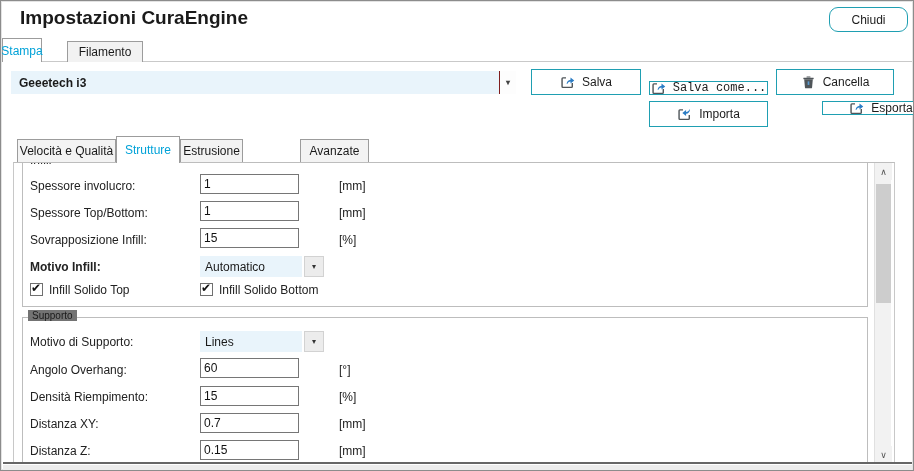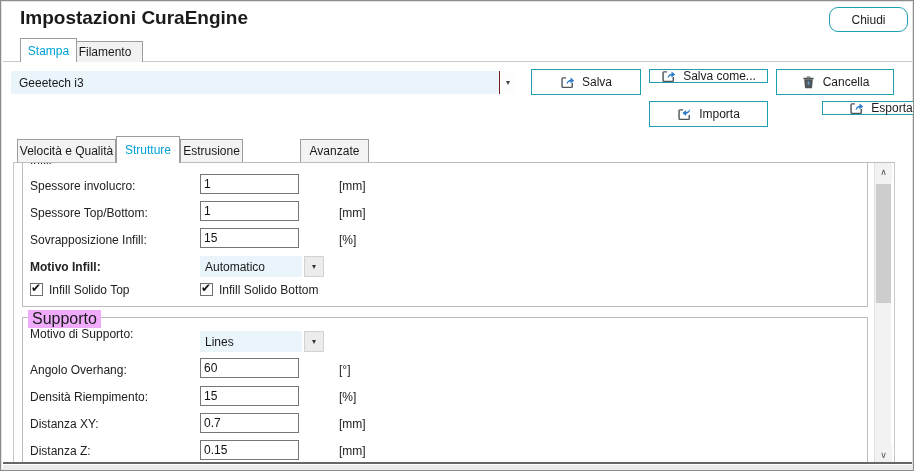--- a/index.html
+++ b/index.html
@@ -21,21 +21,21 @@
   
   .tabline{ position:absolute; left:2px; top:60px; width:909px; height:1px; background:#c9c9c9; }
   .tab{
     position:absolute; display:flex; align-items:center; justify-content:center;
     font-size:12px; border:1px solid #9c9c9c; border-bottom:none; background:#f2f2f2; color:#1a1a1a;
   }
   .tab.active{ background:#ffffff; color:#00a2d8; z-index:3; }
   
   .combo-main{
     position:absolute; left:10px; top:70px; width:505px; height:23px; background:#7f1d1d;
-    display:flex; align-items:stretch;
+    display:flex; align-items:stretch;font-weight:bold;
   }
   .combo-main .val{
     flex:1; background:#e9f4fb; font-size:12px; color:#1a1a1a; display:flex; align-items:center; padding-left:8px;
   }
   .combo-main .arr{
     width:16px; display:flex; align-items:center; justify-content:center;
     font-size:8px; color:#444; background:#fdfdfd; margin-left:1px;
   }
   
   .itab{
@@ -44,21 +44,21 @@
   }
   .itab.active{ background:#ffffff; color:#00a2d8; z-index:4; }
   
   #content{
     position:absolute; left:12px; top:161px; width:882px; height:300px;
     background:#ffffff; border-top:1px solid #bdbdbd; border-left:1px solid #c8c8c8; border-right:1px solid #c8c8c8;
     overflow:hidden; z-index:3;
   }
   .groupbox{ position:absolute; border:1px solid #bdbdbd; background:transparent; }
   .grouplabel{
-    position:absolute; font-size:16px; color:#1a1a1a; background:#f0abfc; padding:0 4px; z-index:2;
+    position:absolute; font-size:10px; color:#1a1a1a; background:#737373; padding:0 4px; z-index:2;
   }
   .flabel{ position:absolute; font-size:12px; color:#222222; white-space:nowrap; }
   .unit{ position:absolute; font-size:12px; color:#222222; }
   .tinput{
     position:absolute; width:99px; height:20px; border:1px solid #767676; background:#ffffff;
     font-family:"Liberation Sans", sans-serif; font-size:12px; color:#111; padding:0 3px;
   }
   .sel{
     position:absolute; width:102px; height:21px; background:#e9f4fb; font-size:12px; color:#1a1a1a;
     display:flex; align-items:center; padding-left:5px;
@@ -88,37 +88,37 @@
 </style>
 </head>
 <body>
 
 <div id="window">
 
   <div class="title">Impostazioni CuraEngine</div>
   <button class="btn-teal" style="left:828px; top:6px; width:79px; height:25px;border-radius:9px;">Chiudi</button>
 
   <div class="tabline"></div>
-  <div class="tab active" style="left:19px; top:37px; width:57px; height:24px;">Stampa</div>
+  <div class="tab active" style="left:1px; top:37px; width:40px; height:24px;">Stampa</div>
   <div class="tab" style="left:66px; top:40px; width:76px; height:21px;">Filamento</div>
 
   <div class="combo-main">
     <div class="val">Geeetech i3</div>
     <div class="arr">▾</div>
   </div>
 
   <button class="btn-teal" style="left:530px; top:68px; width:110px; height:26px;">
     <svg viewBox="0 0 16 16" width="15" height="15">
       <path d="M6.4 3.1 H3.1 a.9.9 0 0 0 -.9 .9 v8.3 a.9.9 0 0 0 .9 .9 h9.1 a.9.9 0 0 0 .9 -.9 V8.6" fill="none" stroke="#4f5559" stroke-width="1.5"></path>
       <path d="M7.1 9.6 C7.2 6.8 9 5.2 11.2 5 L11.2 2.6 15.2 5.9 11.2 9.1 11.2 6.9 C9.6 7.1 8.2 7.9 7.8 9.6 Z" fill="#2b7cc4"></path>
     </svg>
     <span>Salva</span>
   </button>
 
-  <button class="btn-teal" style="left:648px; top:68px; width:119px; height:14px;">
+  <button class="btn-teal" style="left:648px; top:80px; width:119px; height:14px;font-family:Liberation Mono, monospace;">
     <svg viewBox="0 0 16 16" width="15" height="15">
       <path d="M6.4 3.1 H3.1 a.9.9 0 0 0 -.9 .9 v8.3 a.9.9 0 0 0 .9 .9 h9.1 a.9.9 0 0 0 .9 -.9 V8.6" fill="none" stroke="#4f5559" stroke-width="1.5"></path>
       <path d="M7.1 9.6 C7.2 6.8 9 5.2 11.2 5 L11.2 2.6 15.2 5.9 11.2 9.1 11.2 6.9 C9.6 7.1 8.2 7.9 7.8 9.6 Z" fill="#2b7cc4"></path>
     </svg>
     <span>Salva come...</span>
   </button>
 
   <button class="btn-teal" style="left:775px; top:68px; width:118px; height:26px;">
     <svg viewBox="0 0 16 16" width="15" height="15">
       <path d="M3.4 4.6 L4.2 13.3 a1 1 0 0 0 1 .9 h5.6 a1 1 0 0 0 1 -.9 L12.6 4.6 Z" fill="#4f5559"></path>
@@ -173,21 +173,21 @@
     <div class="selarr" style="left:290px; top:93px;">▾</div>
 
     <div class="cb" style="left:16px; top:120px;" data-checked="true"></div>
     <div class="cblabel" style="left:35px; top:120px;">Infill Solido Top</div>
     <div class="cb" style="left:186px; top:120px;" data-checked="true"></div>
     <div class="cblabel" style="left:205px; top:120px;">Infill Solido Bottom</div>
 
     <div class="groupbox" style="left:8px; top:154px; width:846px; height:160px;"></div>
     <div class="grouplabel" style="left:14px; top:147px;">Supporto</div>
 
-    <div class="flabel" style="left:16px; top:164px;">Motivo di Supporto:</div>
+    <div class="flabel" style="left:16px; top:172px;">Motivo di Supporto:</div>
     <div class="sel" style="left:186px; top:168px;">Lines</div>
     <div class="selarr" style="left:290px; top:168px;">▾</div>
 
     <div class="flabel" style="left:16px; top:200px;">Angolo Overhang:</div>
     <input class="tinput" style="left: 186px; top: 195px;" value="60">
     <div class="unit" style="left:325px; top:200px;">[°]</div>
 
     <div class="flabel" style="left:16px; top:227px;">Densità Riempimento:</div>
     <input class="tinput" style="left: 186px; top: 223px;" value="15">
     <div class="unit" style="left:325px; top:227px;">[%]</div>

